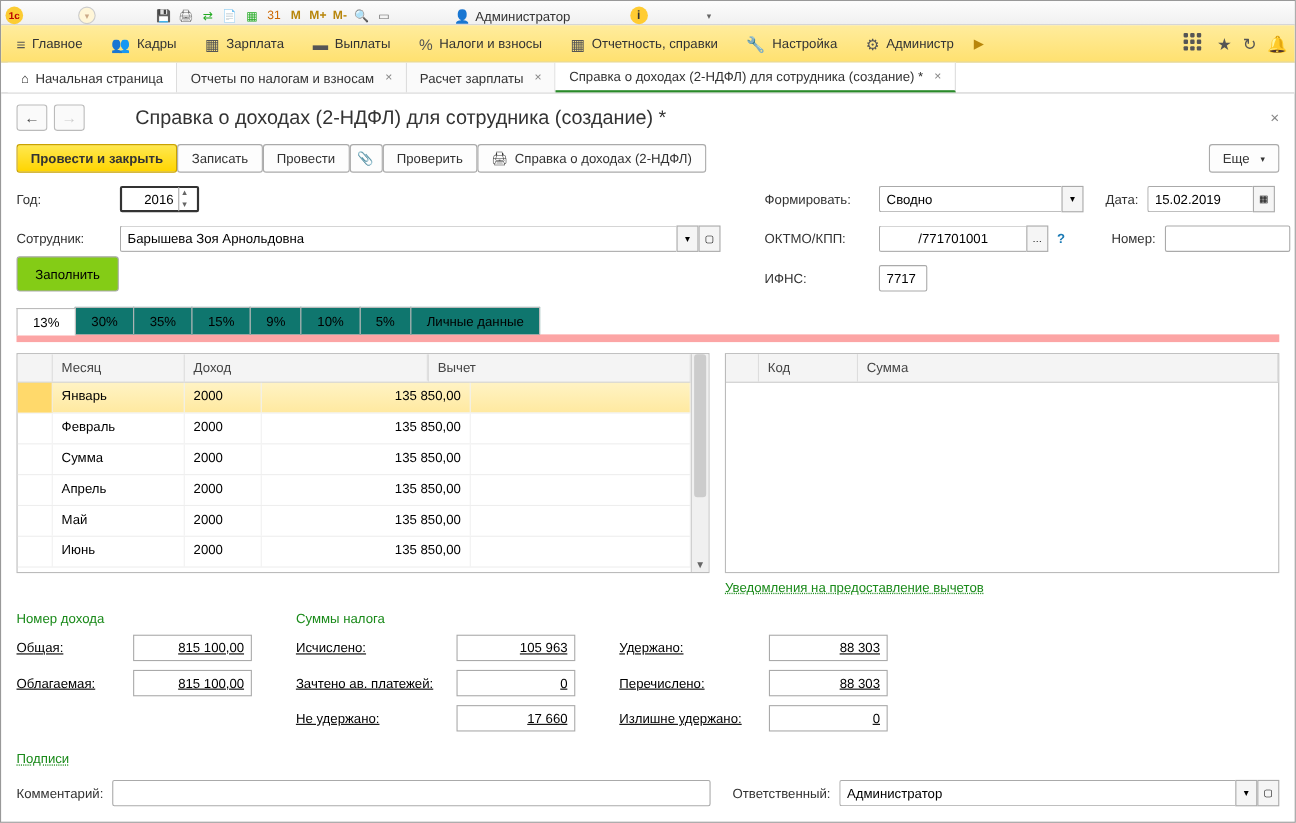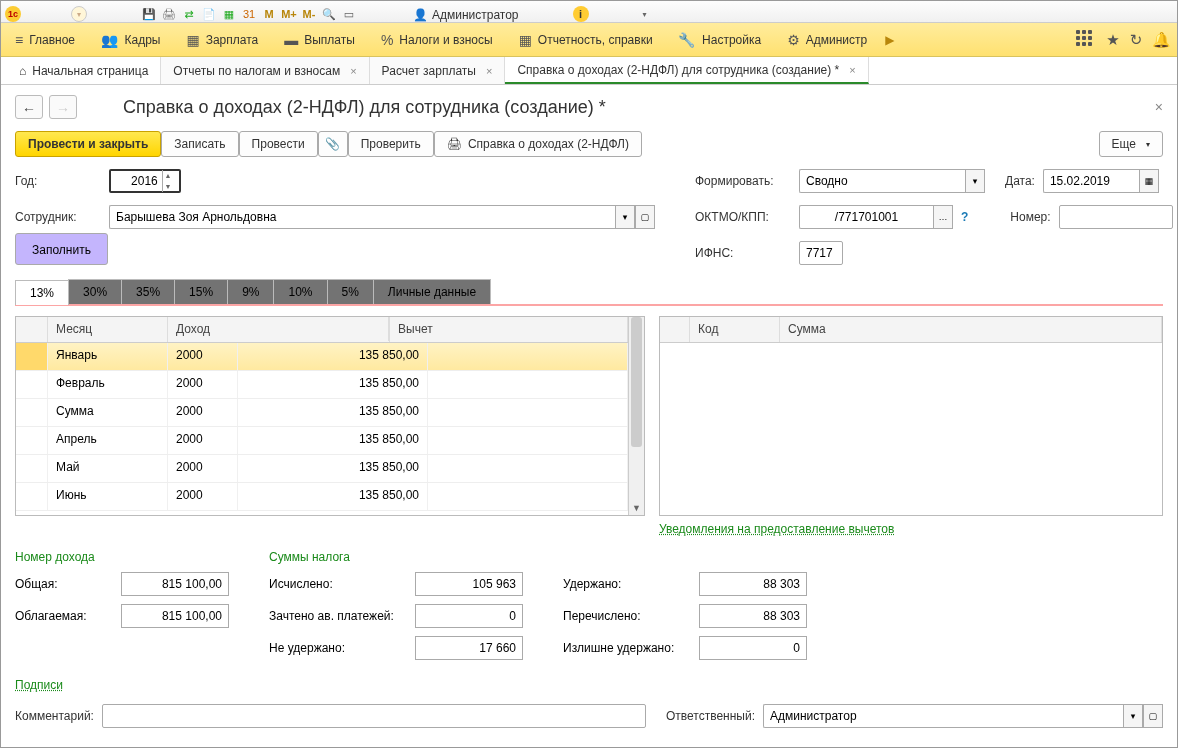--- a/index.html
+++ b/index.html
@@ -48,24 +48,24 @@
 .input input { border:none; outline:none; width:100%; height:100%; font-size:12px; background:transparent;}
 .year-input { width:72px; border:2px solid #333; display:flex; align-items:center;}
 .year-input input { text-align:right; padding-right:4px;}
 .spinner { width:14px; display:flex; flex-direction:column; border-left:1px solid #aaa;}
 .spinner div { height:11px; font-size:7px; display:flex; align-items:center; justify-content:center; cursor:pointer; color:#666;}
 .combo { display:flex;}
 .combo .input { border-right:none; border-radius: 2px 0 0 2px;}
 .combo-btn { width:20px; height:24px; border:1px solid #aaa; background:#f5f5f5; display:flex;align-items:center;justify-content:center;font-size:9px;cursor:pointer;}
 .help-q { color:#1a7ab5; cursor:pointer; font-weight:bold;}
 
-.fill-btn { height:32px; padding: 0 16px; font-size:14px; border:1px solid #aaa; background:#c4b5fd; border-radius:3px; cursor:pointer; margin-top:4px;}
-
-.subtabs { display:flex; margin-top:14px; border-bottom:2px solid #fca5a5;}
-.subtab { padding: 5px 14px; border:1px solid #bbb; border-bottom:none; background:#737373; cursor:pointer; margin-right:-1px;}
+.fill-btn { height:32px; padding: 0 16px; font-size:14px; border:1px solid #aaa; background:#84cc16; border-radius:3px; cursor:pointer; margin-top:4px;}
+
+.subtabs { display:flex; margin-top:14px; border-bottom:7px solid #fca5a5;}
+.subtab { padding: 5px 14px; border:1px solid #bbb; border-bottom:none; background:#0f766e; cursor:pointer; margin-right:-1px;}
 .subtab.active { background:#fff; position:relative; top:1px;}
 
 .tables-row { display:flex; gap:14px; margin-top:10px;}
 .grid { border:1px solid #bbb; background:#fff;}
 .grid-left { width:630px; height: 200px; display:flex;}
 .grid-left .gbody { flex:1; overflow:hidden;}
 .grid-right { flex:1; height:200px;}
 .ghead { display:flex; background:#f4f4f4; border-bottom:1px solid #ccc; height:26px;}
 .ghead div { padding:5px 8px; border-right:1px solid #ddd; color:#444;}
 .grow { display:flex; height:28px; border-bottom:1px solid #eee;}
@@ -77,21 +77,21 @@
 .rw1{width:30px;} .rw2{width:90px;} .rw3{flex:1;}
 .vscroll { width:16px; background:#f0f0f0; border-left:1px solid #ccc; position:relative;}
 .vscroll .thumb{ position:absolute; top:0; left:2px; right:2px; height:130px; background:#ccc; border-radius:3px;}
 .vscroll .arrow-down{position:absolute;bottom:2px;left:0;right:0;text-align:center;font-size:9px;color:#666;}
 
 .link { color:#1a8a1a; text-decoration: underline dotted; cursor:pointer;}
 .notif-link { margin-top:6px; display:inline-block;}
 
 .sums { display:flex; gap:40px; margin-top:14px;}
 .sumcol .shead { color:#1a8a1a; margin-bottom:8px;}
-.sumrow { display:flex; align-items:center; margin-bottom:8px; gap:6px;}
+.sumrow { display:flex; align-items:center; margin-bottom:8px; gap:6px;text-decoration:underline;}
 .sumrow .slabel { width:100px;}
 .sumcol.c2 .slabel { width:140px;}
 .sumcol.c3 .slabel { width:130px;}
 .numfield { width:108px; height:24px; border:1px solid #aaa; text-align:right; padding:3px 6px; background:#fff;}
 
 .footer { margin-top:10px;}
 .commrow { display:flex; align-items:center; gap:8px; margin-top:12px;}
 .commrow .input { flex:1; }
 </style>
 </head>

